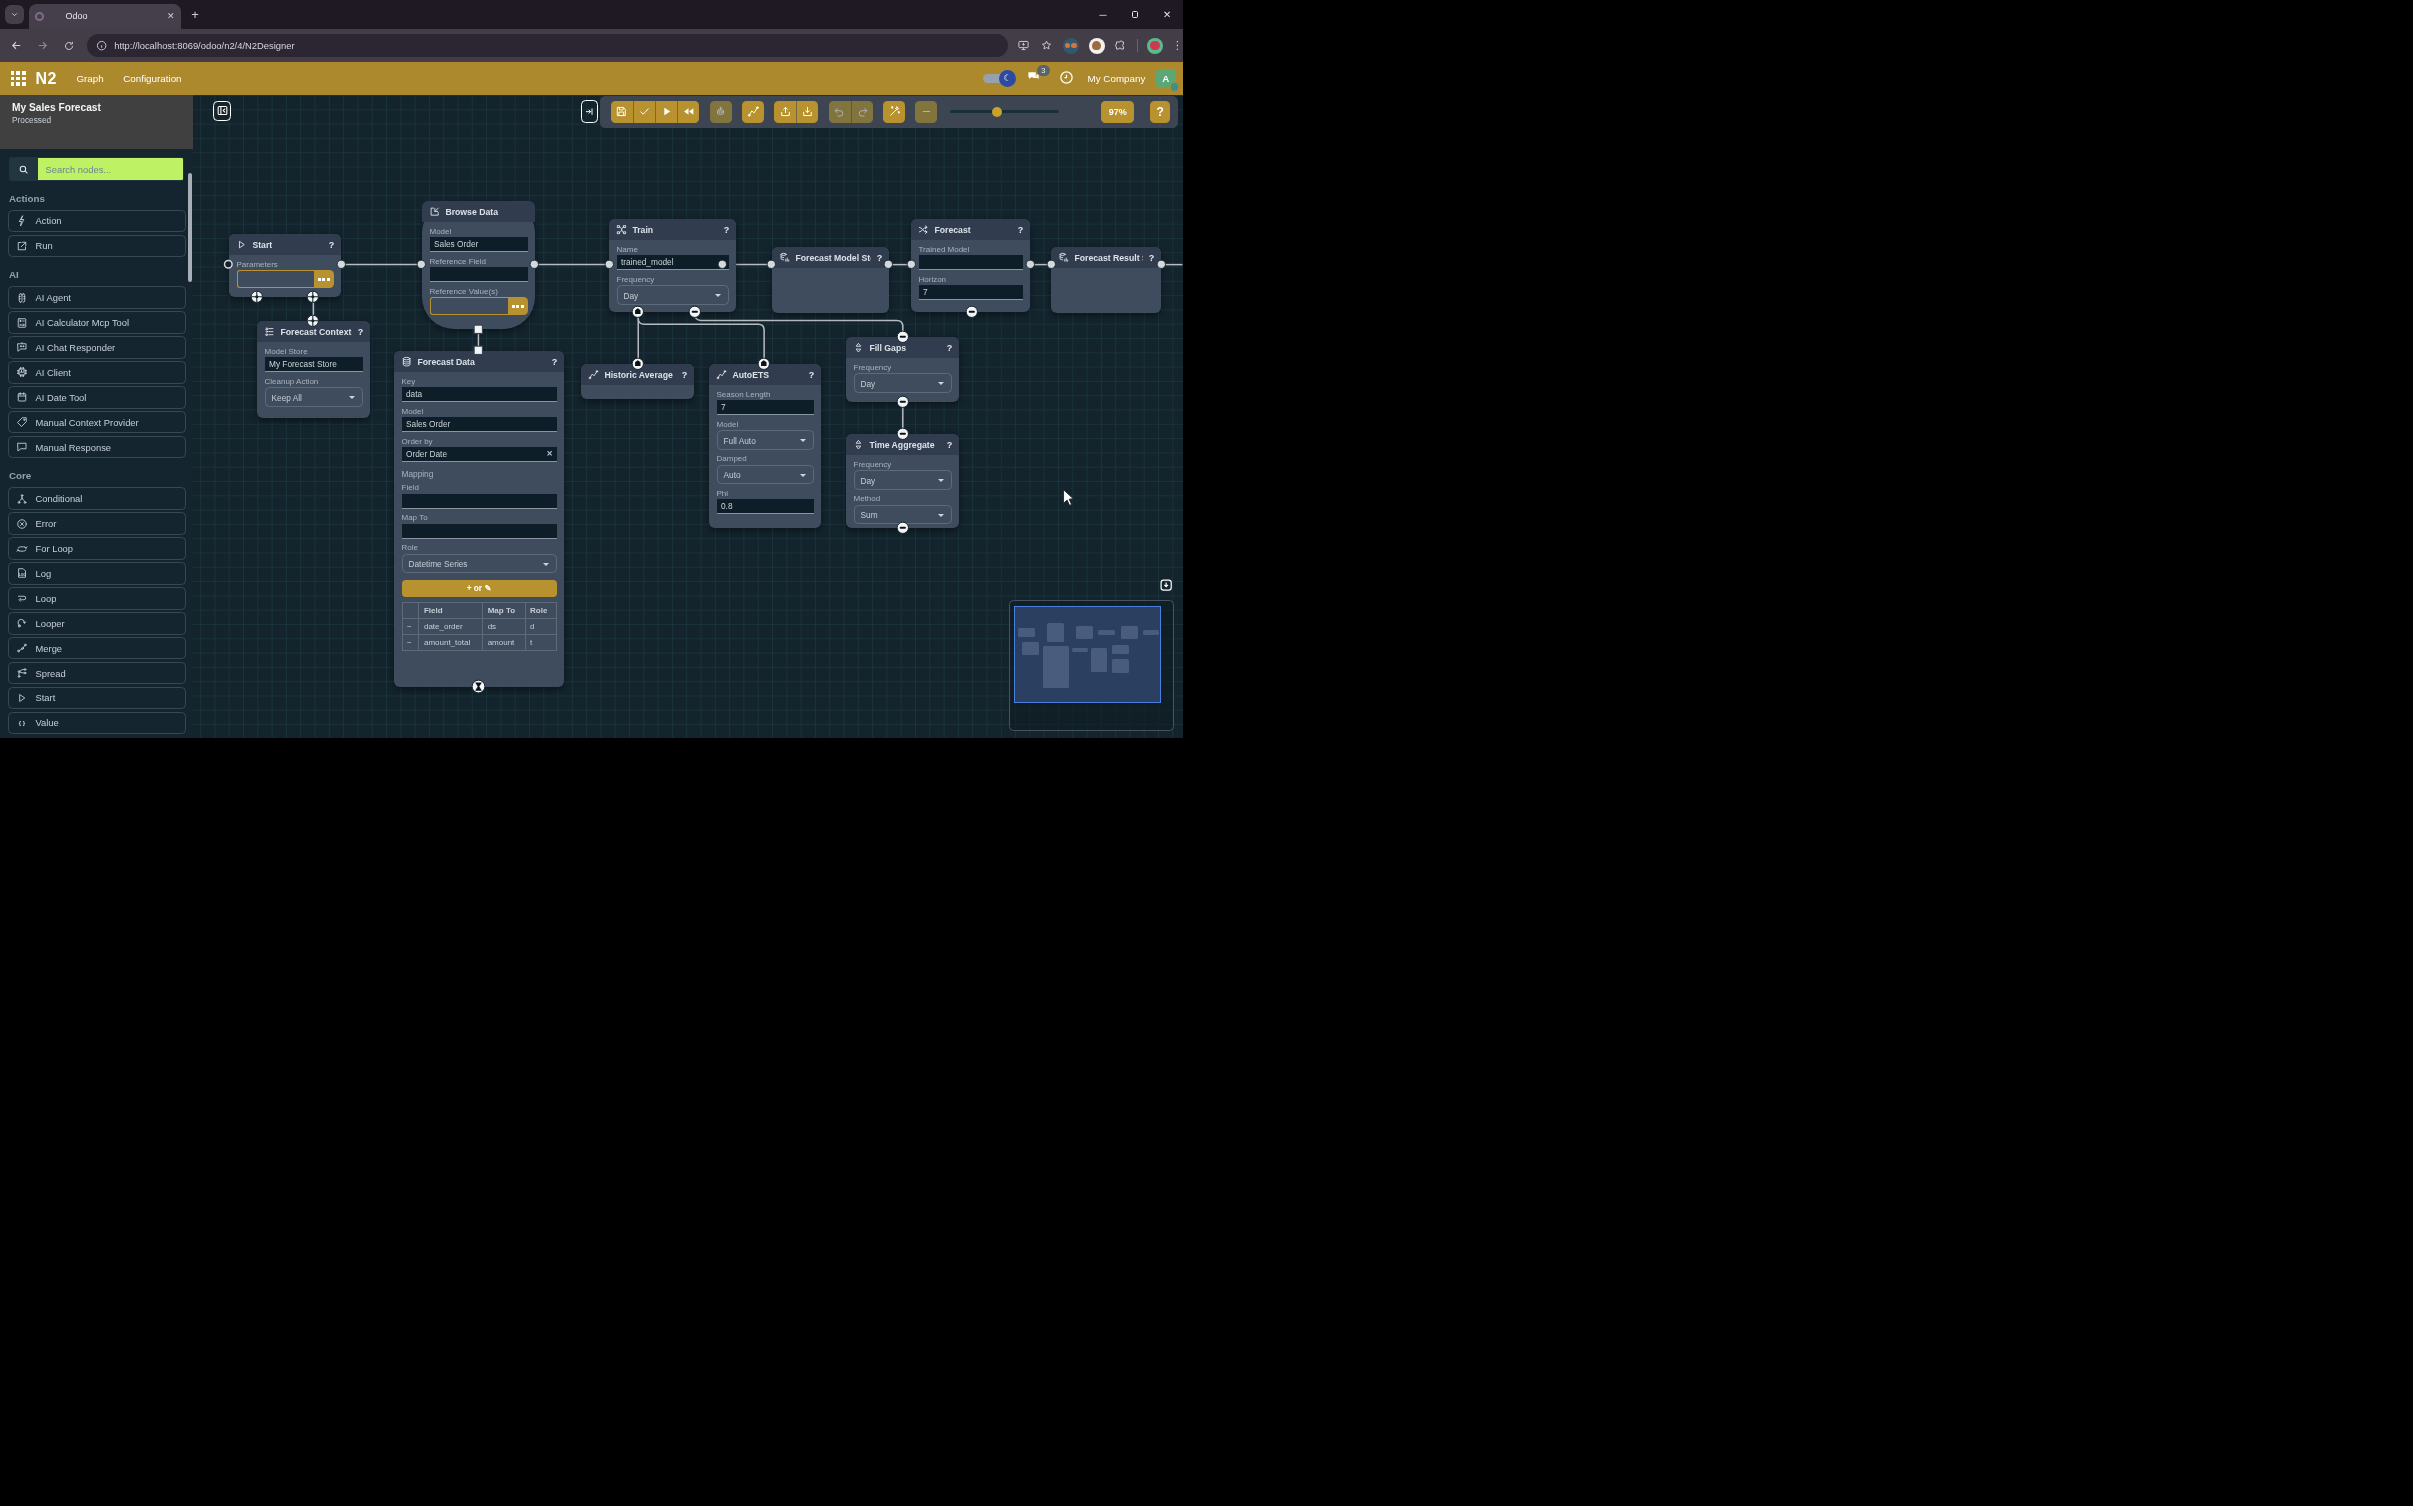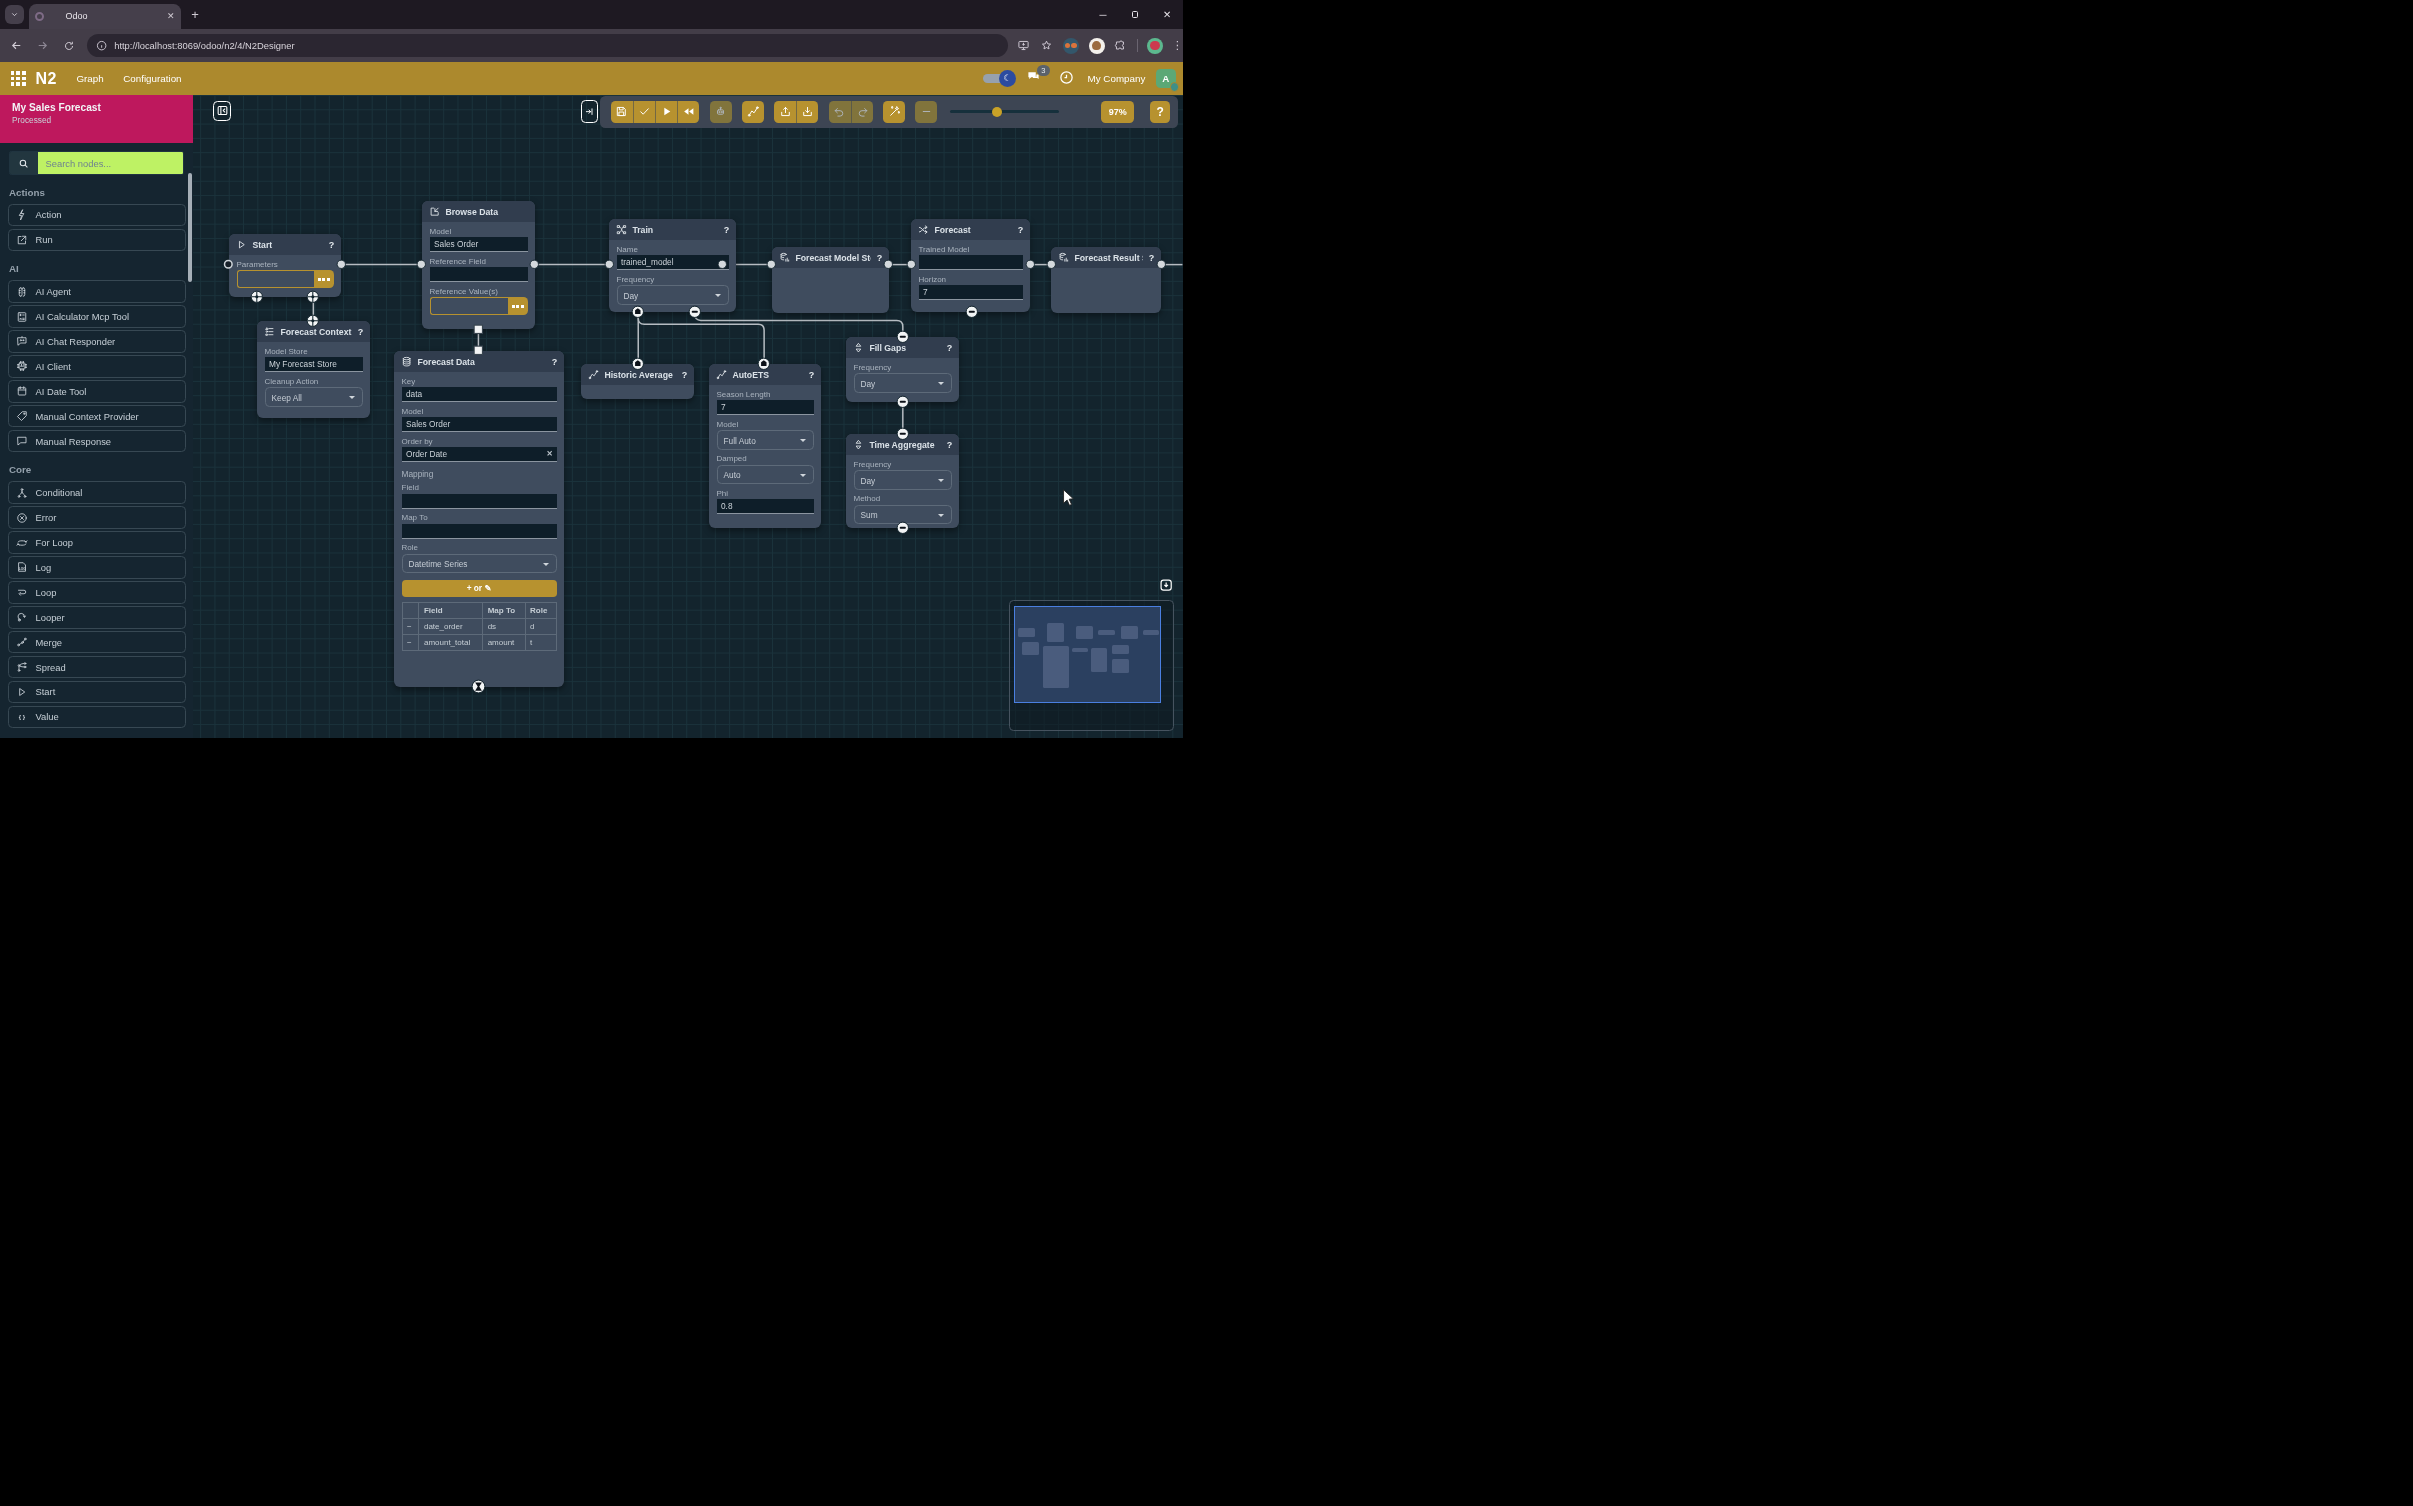--- a/index.html
+++ b/index.html
@@ -101,21 +101,21 @@
 
   
   .minimap{position:absolute;left:1009px;top:505px;width:165px;height:131px;border:0.8px solid #46535f;
     border-radius:4.5px;background:rgba(14,26,33,.55);}
   .mm-view{position:absolute;border:1.5px solid #4a7fe0;background:#2b4060;}
   .mm-rect{position:absolute;background:#4a5c7d;border-radius:1.5px;}
   .mm-dl{position:absolute;left:1159px;top:483px;color:#fff;}
 
   
   .sidebar{position:absolute;left:0;top:95px;width:193px;bottom:0;background:#152530;overflow:hidden;}
-  .sb-head{height:48px;background:#be185d;padding:6.8px 12px 0;}
+  .sb-head{height:54px;background:#404040;padding:6.8px 12px 0;}
   .sb-title{color:#f2f5f7;font-size:10.2px;font-weight:bold;}
   .sb-sub{color:#c9d1d8;font-size:8.3px;margin-top:2.3px;}
   .sb-search{display:flex;margin:8.3px 9px 1.5px;height:24px;border:0.8px solid #203440;border-radius:2.3px;overflow:hidden;}
   .sb-search .ic{width:28px;background:#22363f;display:flex;align-items:center;justify-content:center;color:#dfe5ea;}
   .sb-search .in{flex:1;background:#bef264;color:#6f8290;font-size:9.4px;display:flex;align-items:center;padding:0 7.5px;}
   .sb-sec{padding:9.8px 9px 3.8px;color:#93a0ab;font-size:9.8px;font-weight:bold;}
   .sb-item{margin:2.3px 7.5px;height:22.6px;border:0.8px solid #374853;border-radius:4.5px;display:flex;align-items:center;
     gap:7.5px;padding:0 7.5px;color:#c6cfd6;font-size:9.4px;white-space:nowrap;}
   .sb-item .ii{color:#cdd5dc;display:flex;}
   .sb-scroll{position:absolute;right:1.5px;top:78px;width:3.8px;height:109px;background:#a6afb7;border-radius:2.3px;}
@@ -440,21 +440,21 @@
             </svg>
           </span>
           <span class="ttl">Forecast Context</span>
           <span class="hlp">?</span>
         </div>
         <div class="f-label">Model Store</div>
         <div class="f-input">My Forecast Store</div>
         <div class="f-label">Cleanup Action</div>
         <div class="f-select">Keep All</div>
       </div>
-      <div class="node" style="left: 422px; top: 106px; width: 113px; height: 128px;">
+      <div class="node" style="left: 422px; top: 106px; width: 113px; height: 128px; border-radius: 32px;">
         <div class="node-h">
           <span class="nicon">
             <svg width="11.3" height="11.3" viewBox="0 0 24 24" fill="none" stroke="currentColor" stroke-width="1.8" stroke-linecap="round" stroke-linejoin="round">
               <path d="M10 4.5H4.5v15h15V14"></path>
               <path d="M19.5 4.5l-7 7M12.5 5.5v6h6"></path>
             </svg>
           </span>
           <span class="ttl">Browse Data</span>
         </div>
         <div class="f-label">Model</div>

